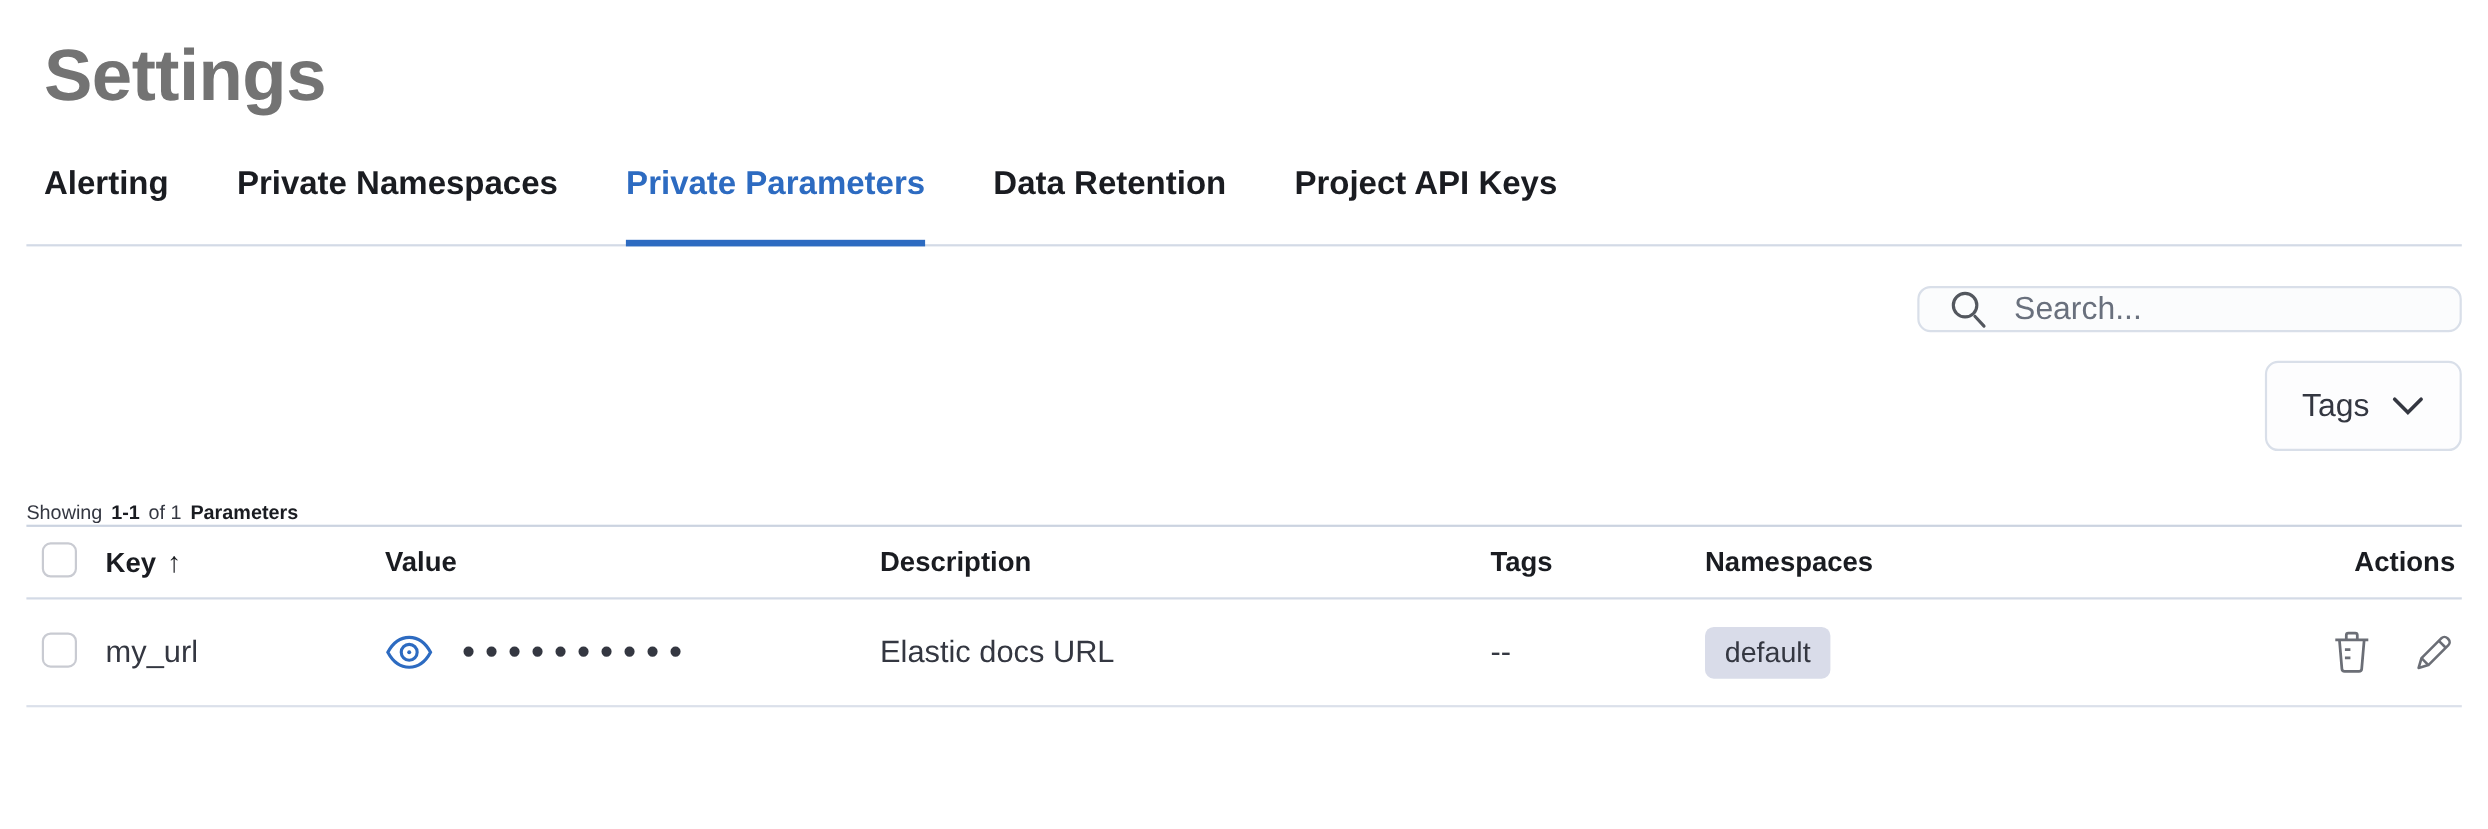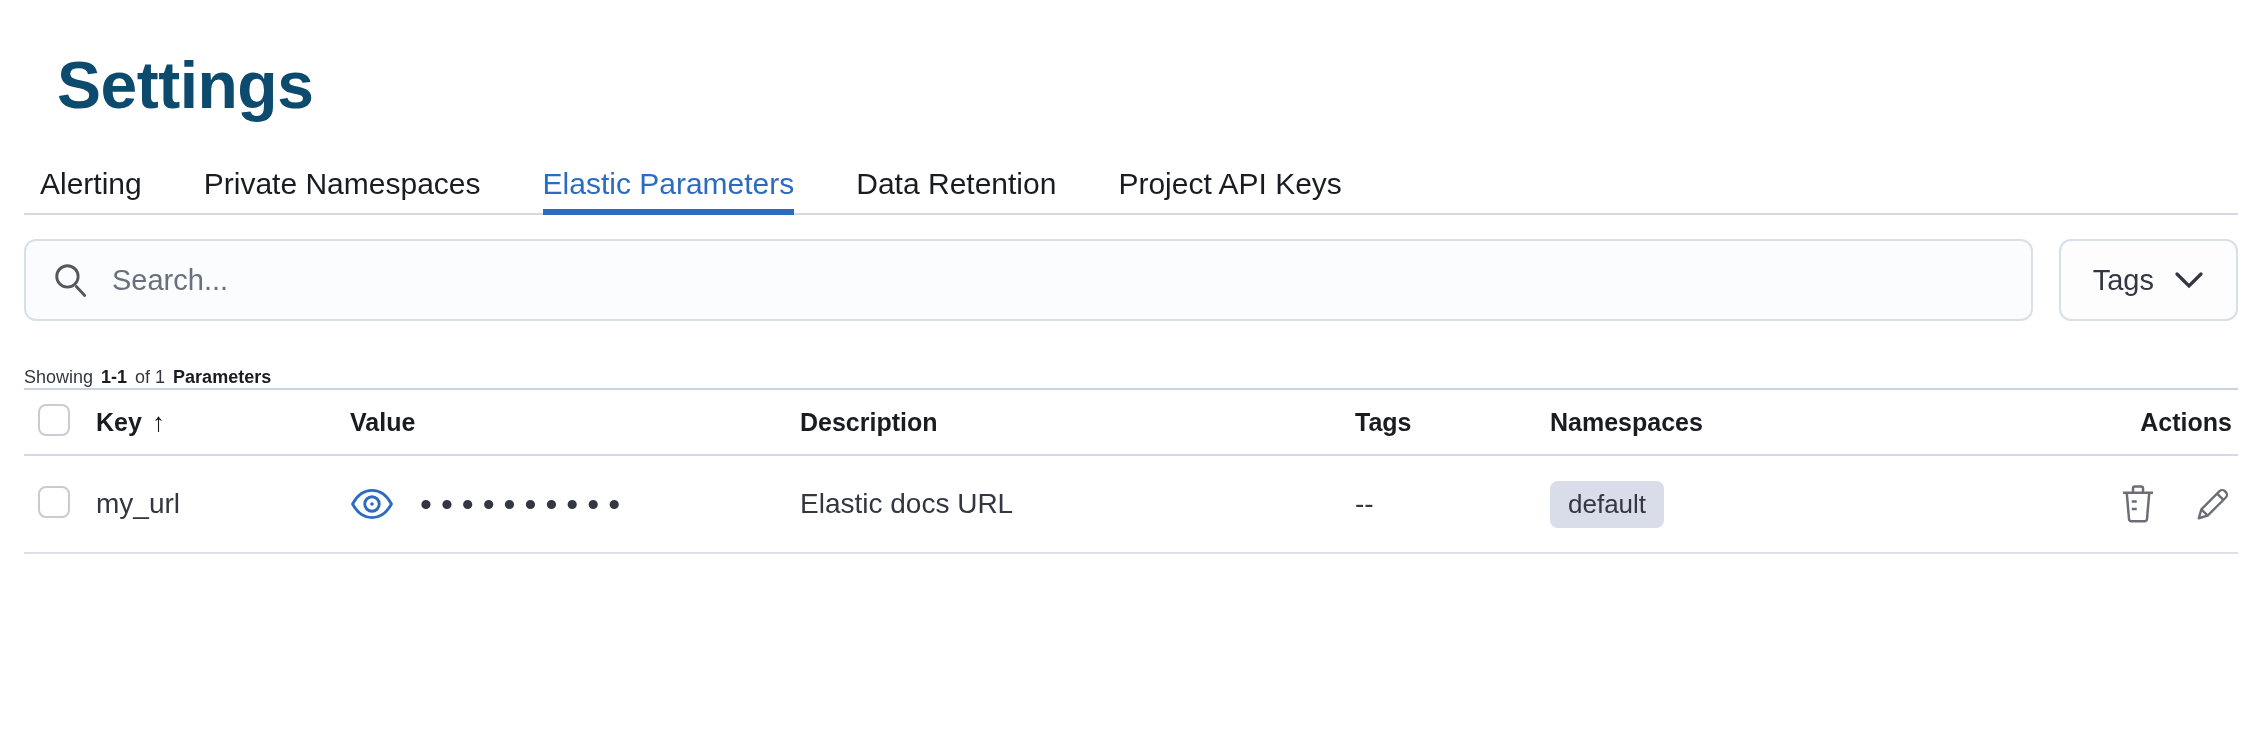--- a/index.html
+++ b/index.html
@@ -8,51 +8,51 @@
     background: #ffffff;
     overflow: hidden;
     font-family: "Liberation Sans", "DejaVu Sans", sans-serif;
     color: #343741;
     -webkit-font-smoothing: antialiased;
   }
   .page { padding: 0 24px; }
 
   
   .page-title {
-    margin: 17px; padding: 30px 0 0 16px;
+    margin: 0; padding: 30px 0 0 16px;
     font-size: 66px; font-weight: 700; letter-spacing: -0.5px;
-    color: #0c4a6e;
+    color: #737373;
   }
 
   
   .tabs {
     display: flex; gap: 62px;
     margin-top: 44px; padding-left: 16px;
     border-bottom: 2px solid #d3dae6;
   }
   .tab {
-    font-size: 30px; font-weight: 400; color: #1a1c21;
-    padding-bottom: 8px; cursor: pointer; white-space: nowrap;
+    font-size: 30px; font-weight: 700; color: #1a1c21;
+    padding-bottom: 34px; cursor: pointer; white-space: nowrap;
     border-bottom: 6px solid transparent; margin-bottom: -2px;
   }
   .tab.active { color: #2d6bc1; border-bottom-color: #2d6bc1; }
 
   
   .description {
     margin-top: 40px;
     font-size: 29px; line-height: 1.62; color: #343741;
   }
   .description a {
     color: #2d6bc1; text-decoration: none; font-weight: 400; cursor: pointer;
     white-space: nowrap;
   }
   .ext-icon { vertical-align: -2px; margin-left: 8px; }
 
   
-  .controls { display: flex; align-items: flex-end; gap: 26px; margin-top: 24px; }
+  .controls { display: flex; align-items: flex-end; gap: 26px; margin-top: 36px; flex-direction: column; }
   .search-box {
     flex: 1; display: flex; align-items: center; gap: 20px;
     height: 82px; padding: 0 26px;
     background: #fbfcfd; border: 2px solid #d9dfe9; border-radius: 12px;
     box-sizing: border-box;
   }
   .search-box input {
     flex: 1; border: none; outline: none; background: transparent;
     font-size: 29px; color: #343741; font-family: inherit;
   }
@@ -122,21 +122,21 @@
 </head>
 <body>
 
 <div class="page">
 
   <h1 class="page-title">Settings</h1>
 
   <nav class="tabs">
     <div class="tab">Alerting</div>
     <div class="tab">Private Namespaces</div>
-    <div class="tab active">Elastic Parameters</div>
+    <div class="tab active">Private Parameters</div>
     <div class="tab">Data Retention</div>
     <div class="tab">Project API Keys</div>
   </nav>
 
 
   <div class="controls">
     <div class="search-box">
       <svg width="38" height="38" viewBox="0 0 32 32" fill="none" stroke="#53575e" stroke-width="2.4">
           <circle cx="13" cy="13" r="9"></circle>
           <path d="M20.5 21.5 27.5 29" stroke-linecap="round"></path>

